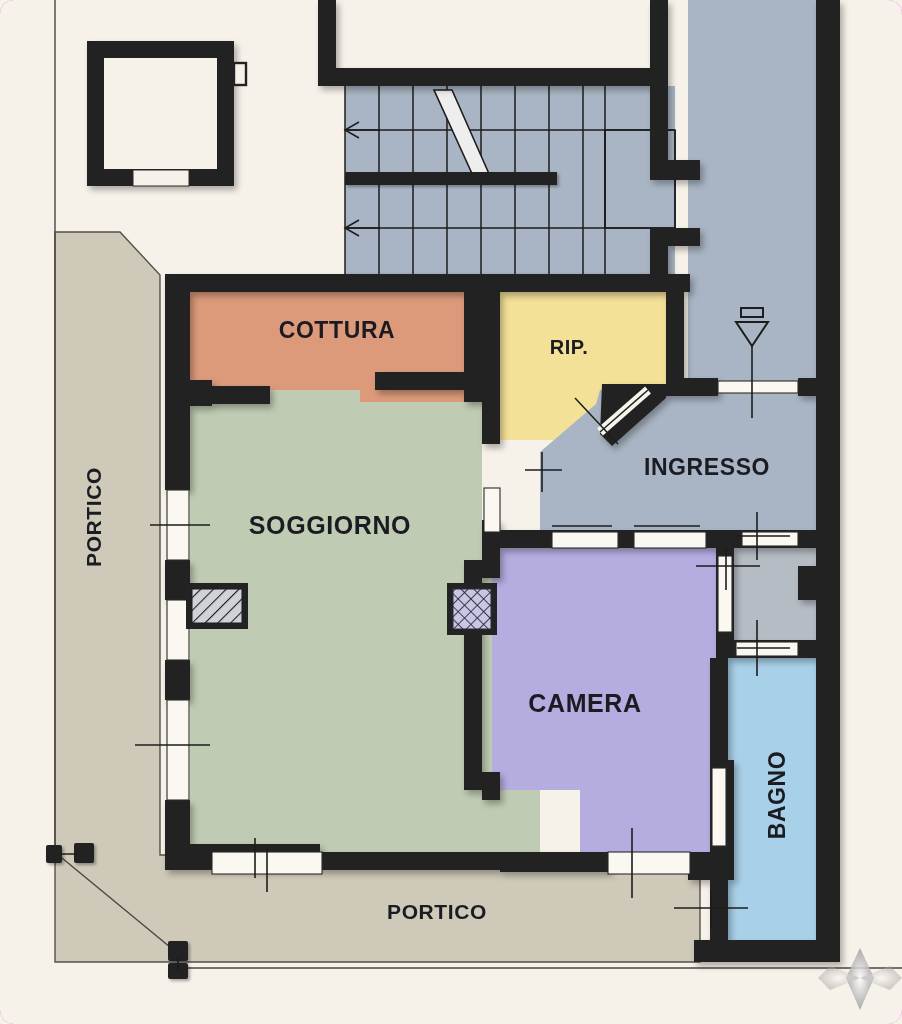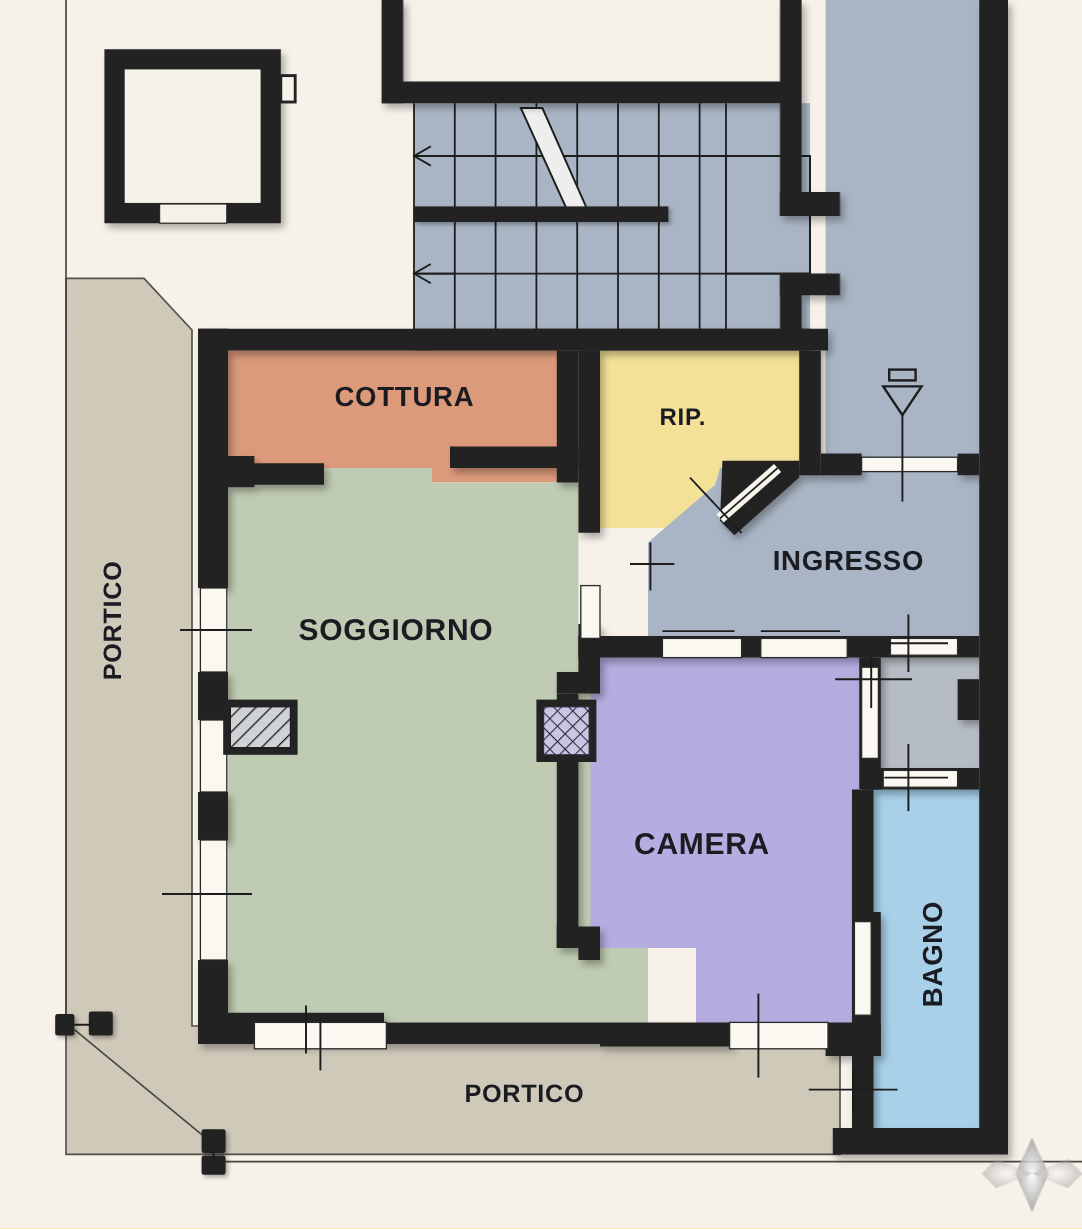--- a/index.html
+++ b/index.html
@@ -36,21 +36,21 @@
 
   .wall{fill:#232323;}
   .thinline{stroke:#4a4740;stroke-width:1.4;fill:none;}
   .dimline{stroke:#1c1c1c;stroke-width:1.6;fill:none;}
   .glass{fill:#fbf8f1;stroke:#2a2a2a;stroke-width:1.1;}
   .stairline{stroke:#1d1d1d;stroke-width:1.5;fill:none;}
 </style>
 </head>
 <body>
 
-<div id="plan-root" style="background: #fde047;">
+<div id="plan-root" style="background: #d946ef; border-radius: 14px;">
 <svg id="plan-svg" viewBox="0 0 902 1024" xmlns="http://www.w3.org/2000/svg">
 
   <defs>
     <pattern id="hatchDiag" width="9" height="9" patternUnits="userSpaceOnUse" patternTransform="rotate(45)">
       <rect width="9" height="9" fill="#cfd2d6"></rect>
       <line x1="0" y1="0" x2="0" y2="9" stroke="#1d1d1d" stroke-width="2.2"></line>
     </pattern>
     <pattern id="hatchCross" width="9" height="9" patternUnits="userSpaceOnUse" patternTransform="rotate(45)">
       <rect width="9" height="9" fill="#c9c6e4"></rect>
       <line x1="0" y1="0" x2="0" y2="9" stroke="#2a2a3a" stroke-width="1.8"></line>

